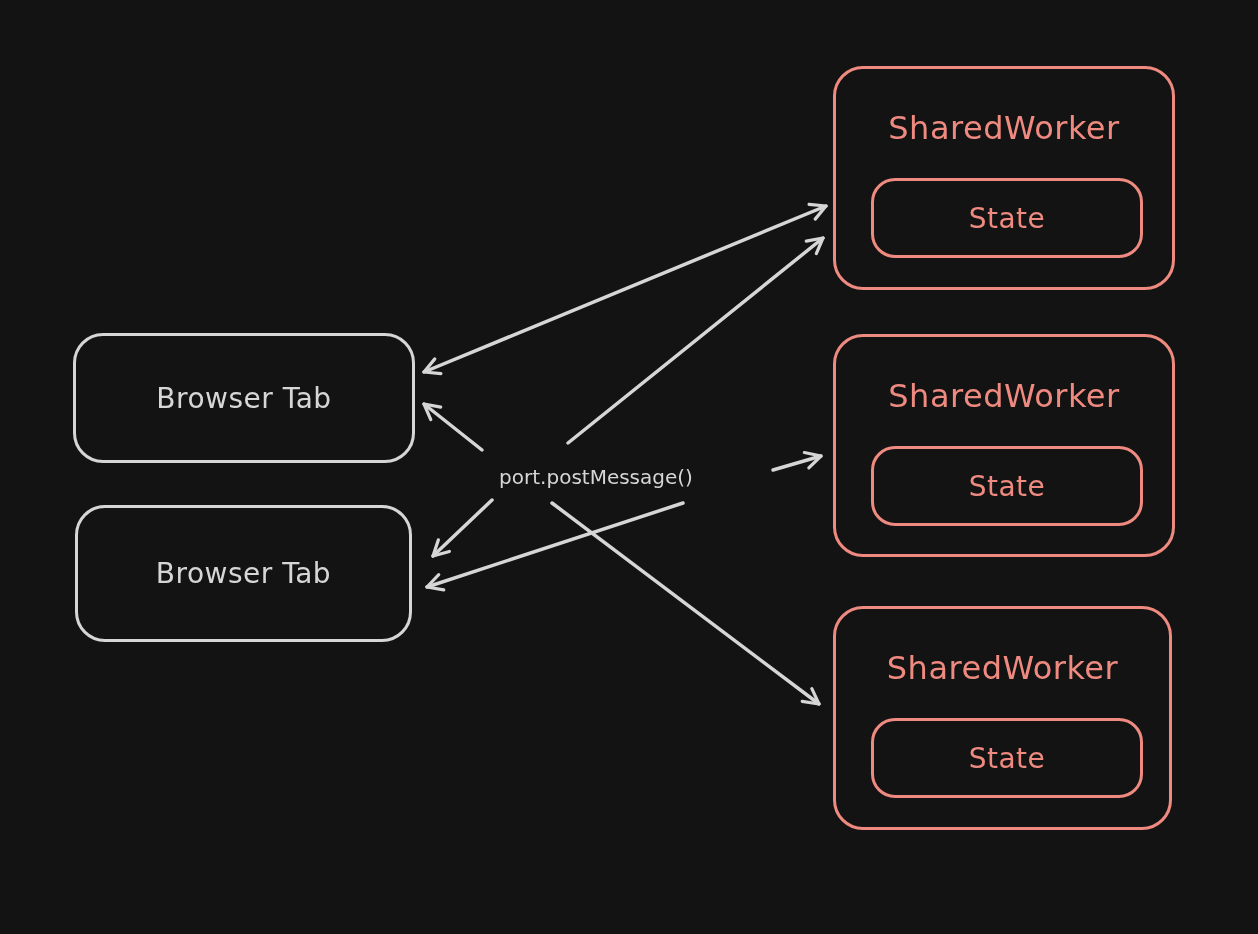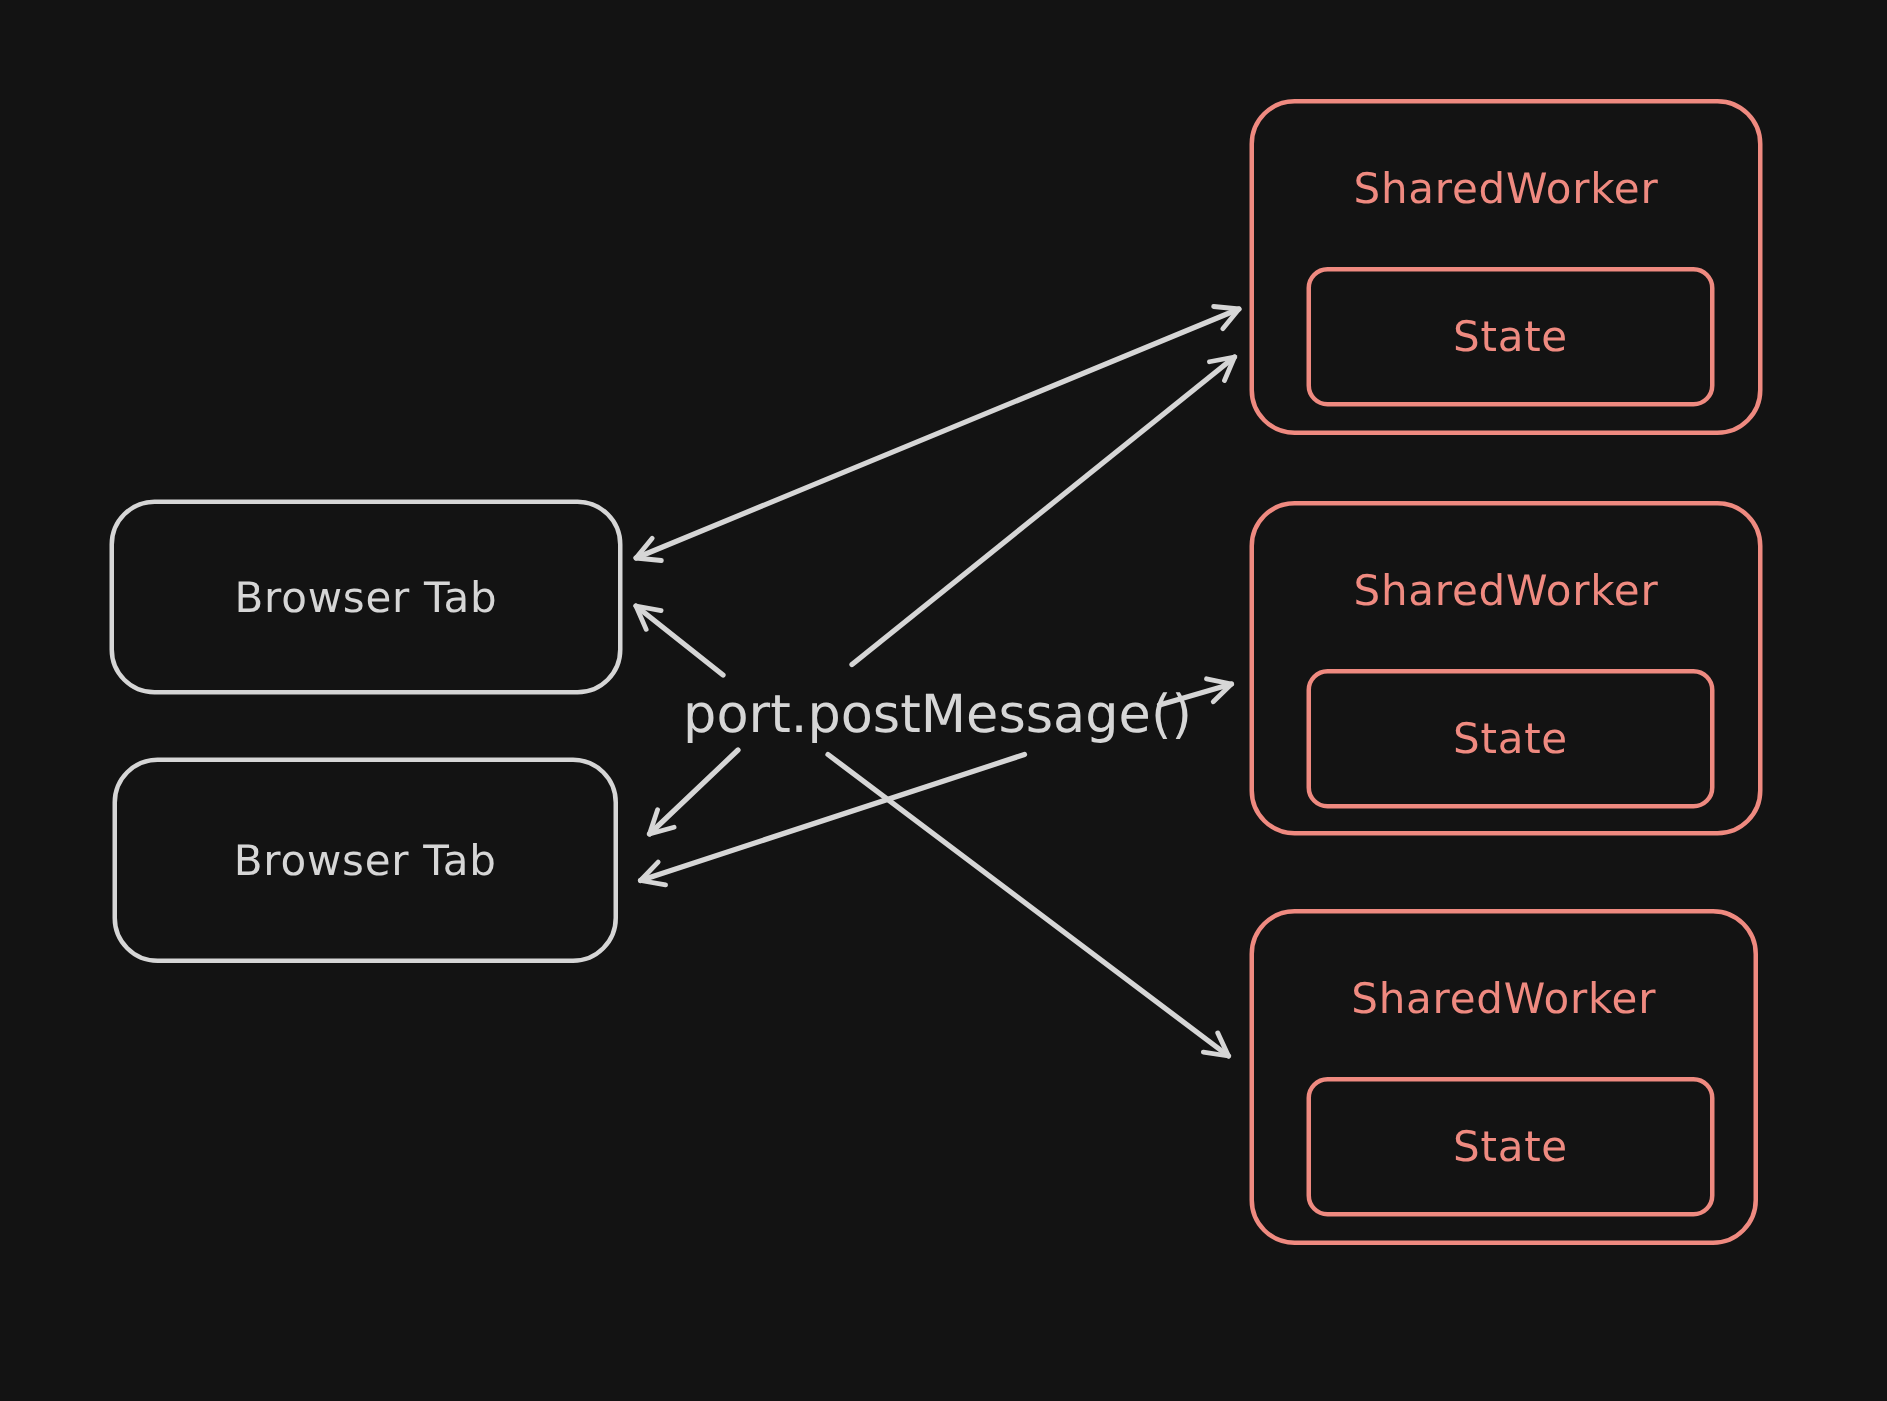--- a/index.html
+++ b/index.html
@@ -57,41 +57,41 @@
     border: 3.5px solid var(--stroke_accent);
     color: var(--stroke_accent);
   }
   #worker1 { left: 833px; top: 66px;  width: 342px; height: 224px; }
   #worker2 { left: 833px; top: 334px; width: 342px; height: 223px; }
   #worker3 { left: 833px; top: 606px; width: 339px; height: 224px; }
   .worker-title {
     position: absolute;
     top: 40px; left: 0; right: 0;
     text-align: center;
-    font-size: 28px;
+    font-size: 32px;
     letter-spacing: 0.5px;
   }
   .state-box {
     position: absolute;
     left: 35px; top: 109px;
-    width: 272px; height: 93px;
+    width: 272px; height: 80px;
     border: 3.5px solid var(--stroke_accent);
-    border-radius: 14px;
+    border-radius: 24px;
     display: flex;
     align-items: center;
     justify-content: center;
     font-size: 28px;
     letter-spacing: 0.5px;
   }
   .port-label {
     position: absolute;
-    left: 625px; top: 477px;
+    left: 596px; top: 477px;
     transform: translate(-50%, -50%);
     color: var(--stroke_light);
-    font-size: 35px;
+    font-size: 20px;
     white-space: nowrap;
     letter-spacing: 0px;
   }
 </style>
 </head>
 <body>
 
 <div class="canvas">
 
   <svg id="edges-svg">

